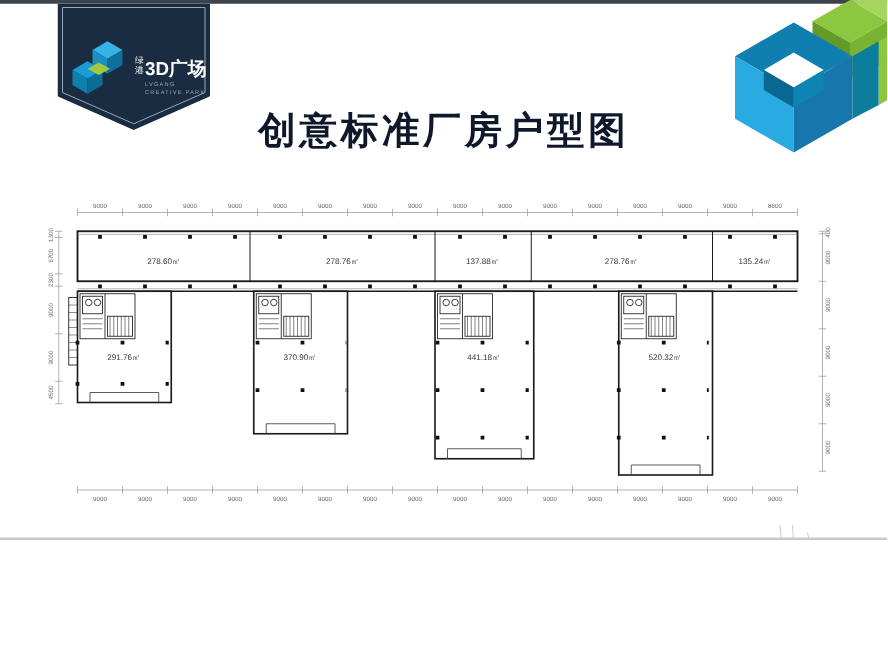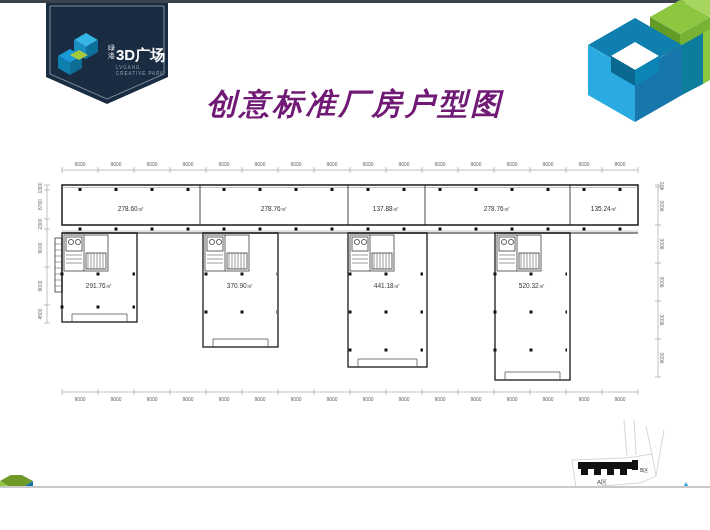--- a/index.html
+++ b/index.html
@@ -1,22 +1,22 @@
 <!DOCTYPE html>
 <html><head>
 <meta charset="utf-8">
 <style>
   html,body{margin:0;padding:0;background:#fff;}
-  #page{position:relative;width:710px;height:488px;background:#fff;overflow:hidden;
+  #page{position:relative;width:710px;height:432px;background:#fff;overflow:hidden;
         font-family:"Liberation Sans","DejaVu Sans",sans-serif;}
   .topline{position:absolute;left:0;top:0;width:710px;height:3px;background:#3c434c;}
   .bottomline{position:absolute;left:0;bottom:0;width:710px;height:2px;background:#c9c9c9;}
   .abs{position:absolute;}
   #title-block{position:absolute;left:0;top:84px;width:710px;text-align:center;}
-  #page-title{font-size:30px;font-weight:bold;color:#701a75;letter-spacing:3px;margin:0;font-style:italic;}
+  #page-title{font-size:30px;font-weight:bold;color:#0f172a;letter-spacing:3px;margin:0;}
   #page-subtitle{font-size:11px;color:#222;margin-top:6px;letter-spacing:1px;}
   svg text{font-family:"Liberation Sans","DejaVu Sans",sans-serif;}
   .dimtxt{font-size:5px;fill:#666;}
   .areatxt{font-size:6.5px;fill:#333;}
   .north-triangle{position:absolute;left:676px;top:482px;width:0;height:0;
       border-left:10px solid transparent;border-right:10px solid transparent;
       border-bottom:18px solid #3aa8d8;}
 </style>
 </head>
 <body>

